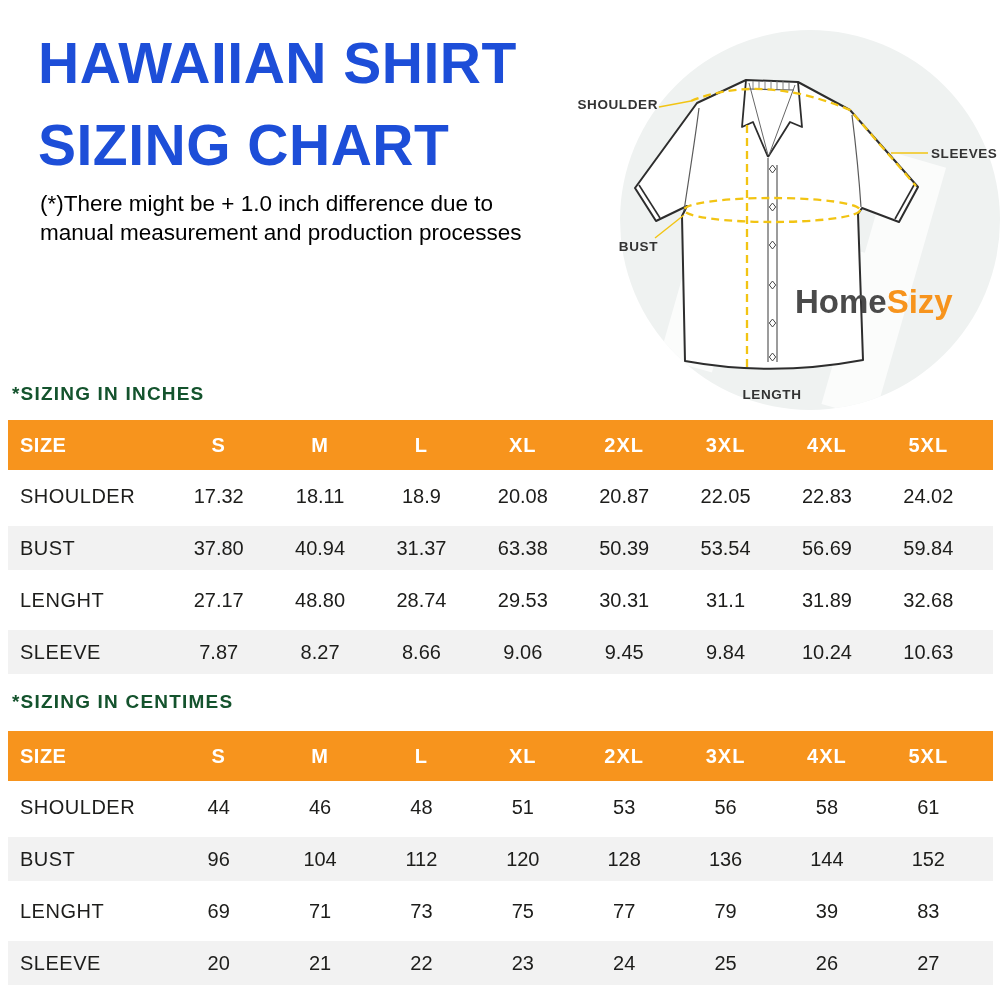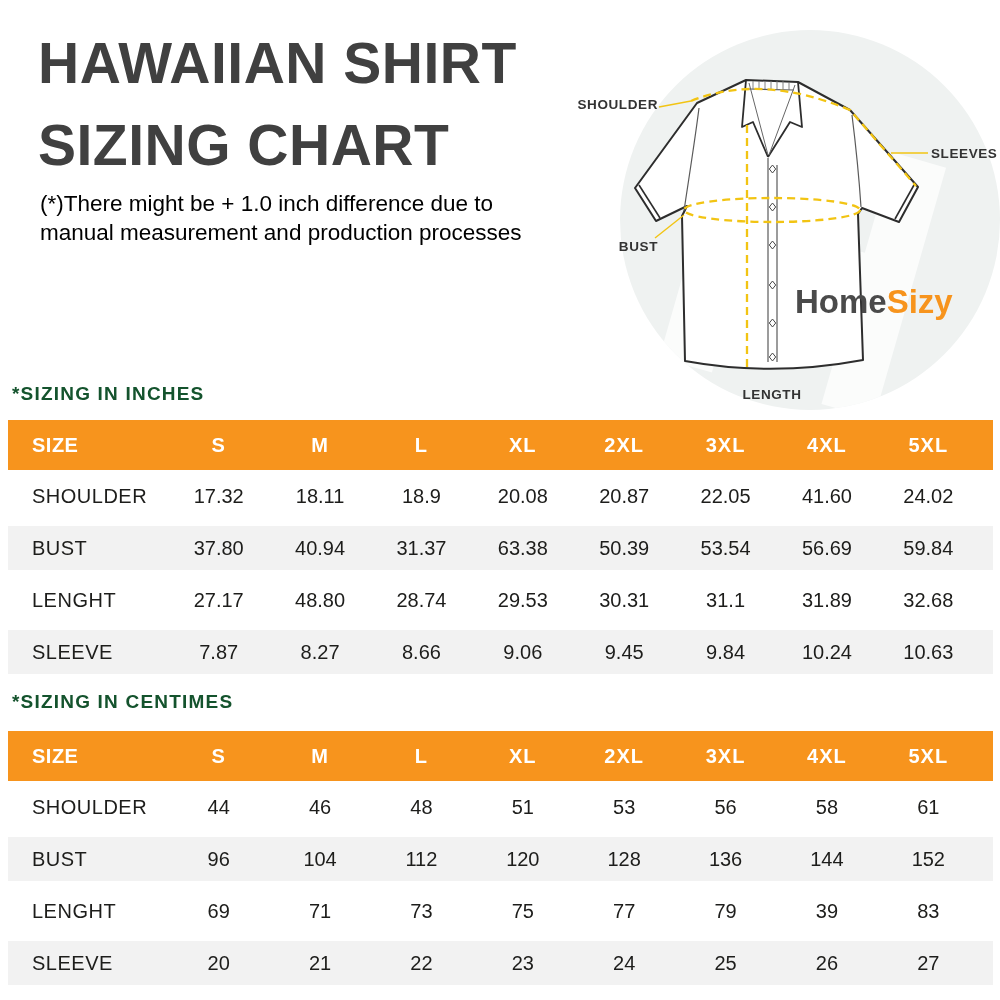--- a/index.html
+++ b/index.html
@@ -4,21 +4,21 @@
 <style>
   * { margin:0; padding:0; box-sizing:border-box; }
   html,body { width:1000px; height:1000px; }
   body {
     position:relative; background:#ffffff; overflow:hidden;
     font-family:"Liberation Sans", sans-serif; color:#1d1d1b;
   }
   .title {
     position:absolute; left:38px; top:22px;
     font-size:57px; font-weight:700; line-height:82px;
-    color:#404040; letter-spacing:0.5px; white-space:nowrap;
+    color:#1d4ed8; letter-spacing:0.5px; white-space:nowrap;
   }
   .note {
     position:absolute; left:40px; top:189px;
     font-size:22.5px; line-height:29px; color:#000000;
   }
   .diagram { position:absolute; left:565px; top:5px; width:435px; height:410px; }
   .sec {
     position:absolute; left:12px; font-size:19px; font-weight:700;
     color:#14532d; letter-spacing:1.2px; white-space:nowrap;
   }
@@ -33,21 +33,21 @@
   }
   .trow.head {
     height:50px; background:#F7941D; color:#ffffff;
     font-weight:700; letter-spacing:1px;
   }
   .trow.alt {
     background:#f2f2f2;
     border-top:4px solid #ffffff; border-bottom:4px solid #ffffff;
   }
   .cell { flex:1 1 0; text-align:center; }
-  .cell.lab { flex:0 0 160px; text-align:left; padding-left:24px; letter-spacing:0.5px; }
+  .cell.lab { flex:0 0 160px; text-align:left; padding-left:12px; letter-spacing:0.5px; }
   svg text { font-family:"Liberation Sans", sans-serif; }
   .meas-label { font-size:13.5px; font-weight:700; fill:#333333; letter-spacing:0.6px; }
 </style>
 </head>
 <body>
 
 <div class="title">
   <div>HAWAIIAN SHIRT</div>
   <div>SIZING CHART</div>
 </div>
@@ -145,21 +145,21 @@
       <div class="cell">5XL</div>
     </div>
     <div class="trow">
       <div class="cell lab">SHOULDER</div>
       <div class="cell">17.32</div>
       <div class="cell">18.11</div>
       <div class="cell">18.9</div>
       <div class="cell">20.08</div>
       <div class="cell">20.87</div>
       <div class="cell">22.05</div>
-      <div class="cell">41.60</div>
+      <div class="cell">22.83</div>
       <div class="cell">24.02</div>
     </div>
     <div class="trow alt">
       <div class="cell lab">BUST</div>
       <div class="cell">37.80</div>
       <div class="cell">40.94</div>
       <div class="cell">31.37</div>
       <div class="cell">63.38</div>
       <div class="cell">50.39</div>
       <div class="cell">53.54</div>

